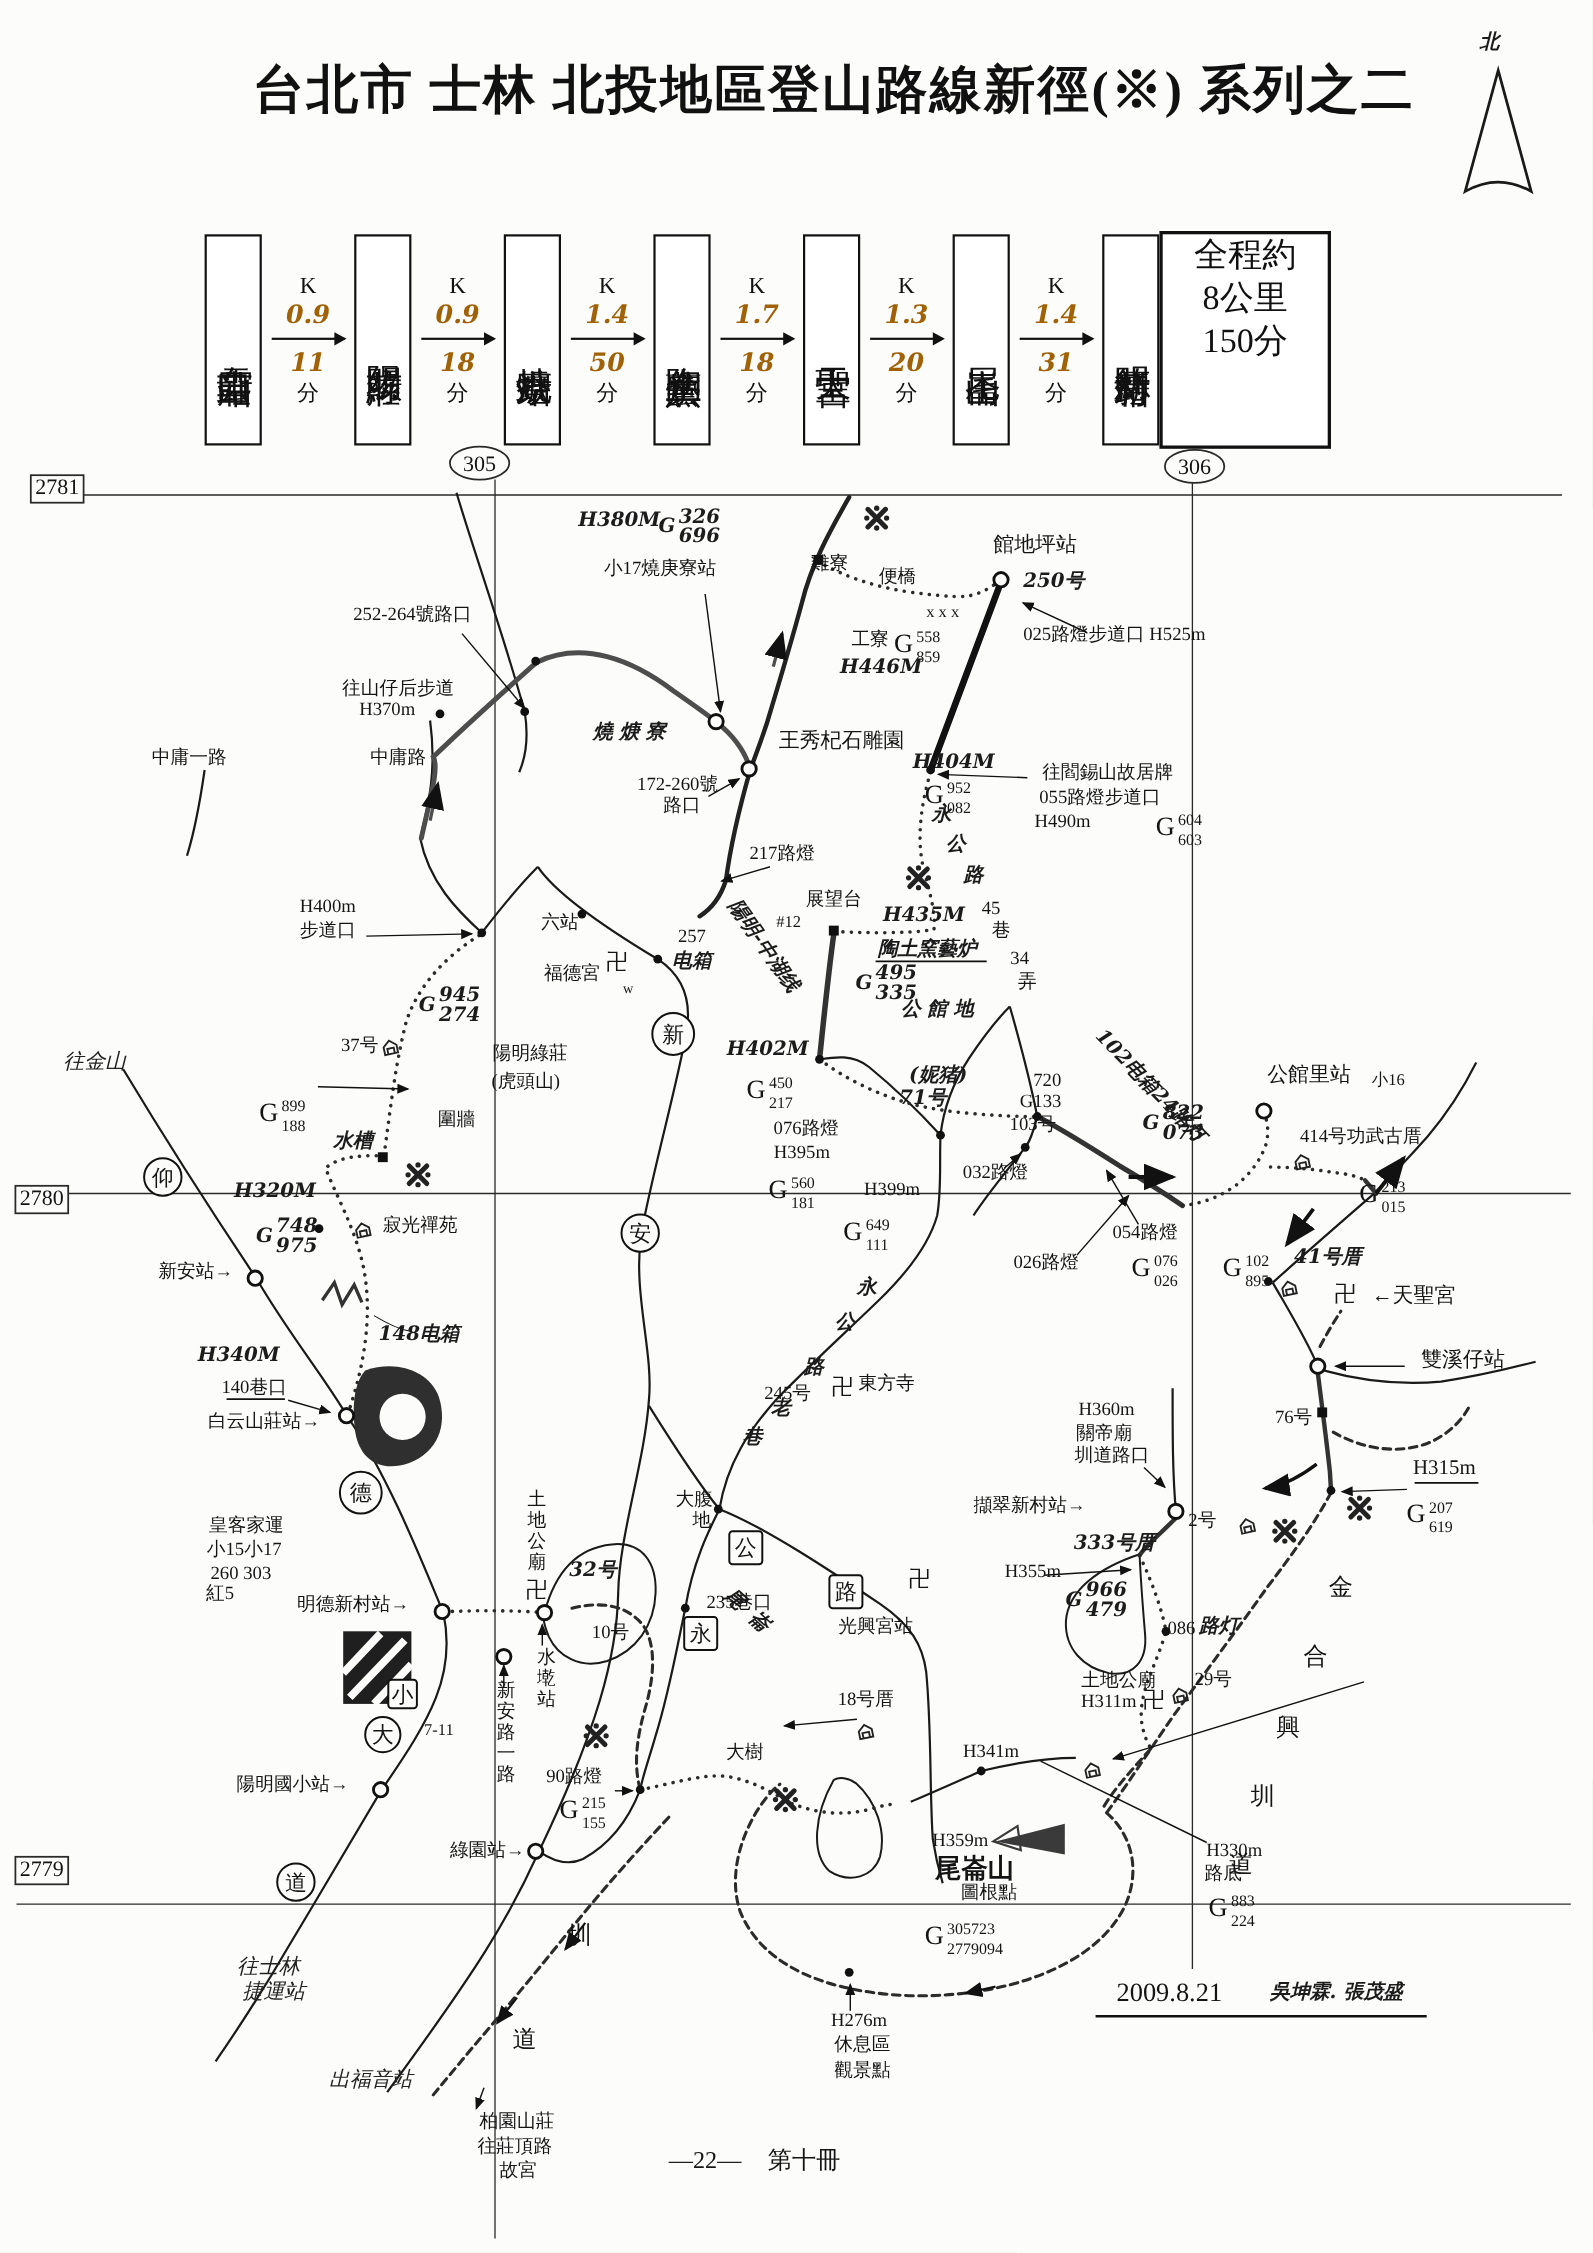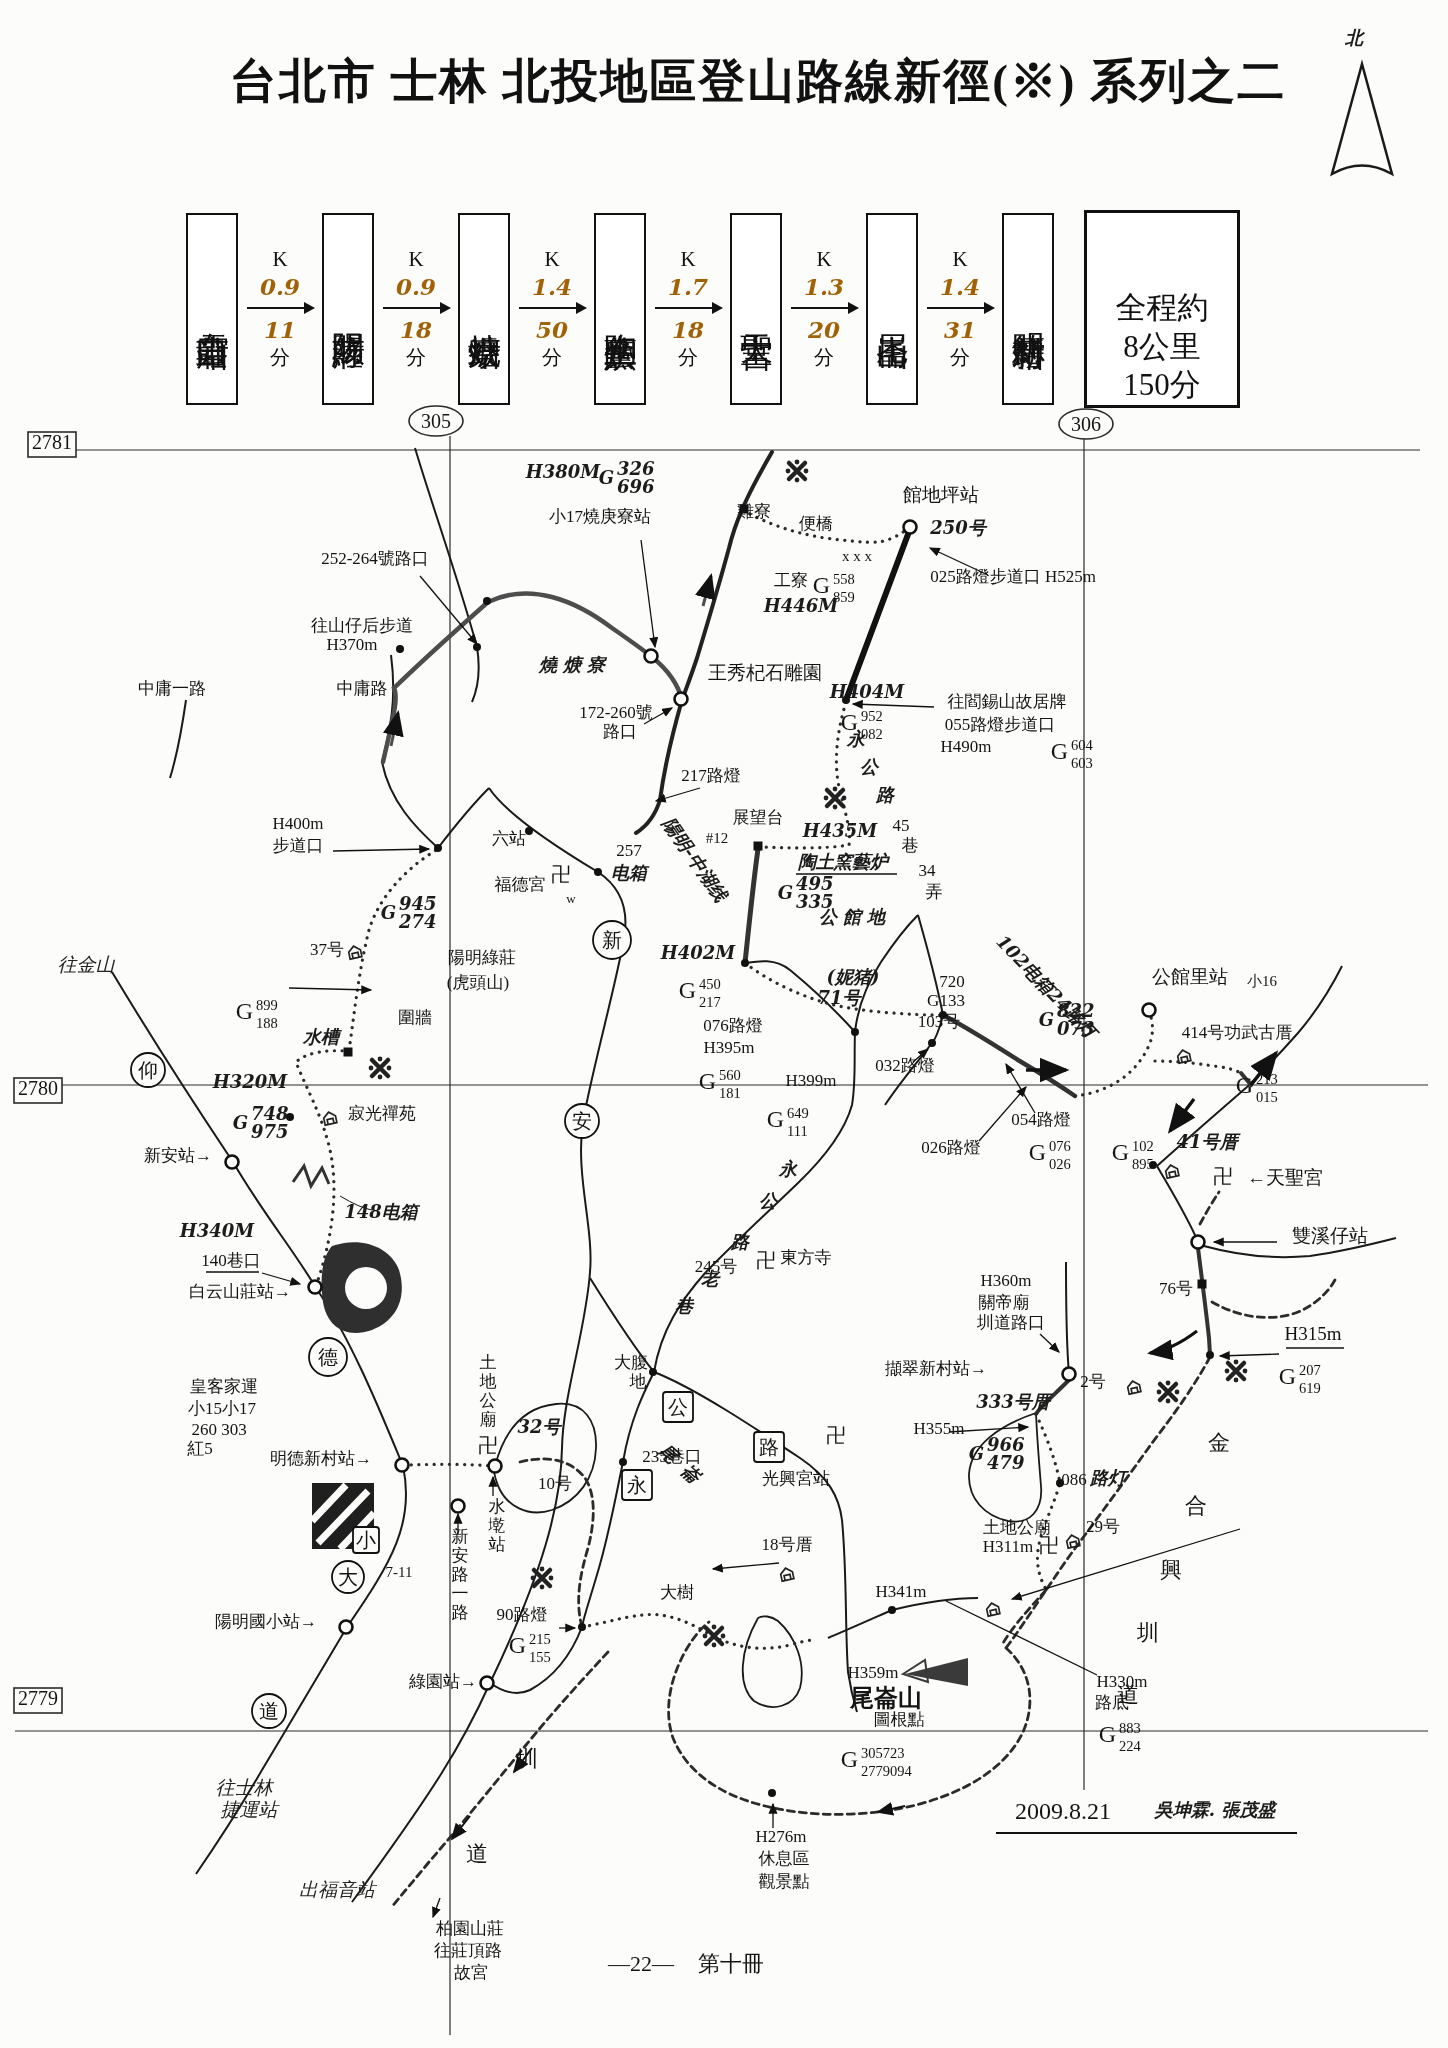--- a/index.html
+++ b/index.html
@@ -12,22 +12,22 @@
   .fbox{width:48px;height:188px;border:2.5px solid #111;display:flex;align-items:center;justify-content:center;background:#fff;}
   .fbox span{writing-mode:vertical-rl;text-orientation:upright;font-size:33px;line-height:1;letter-spacing:1px;}
   .fleg{width:84px;height:188px;display:flex;flex-direction:column;align-items:center;justify-content:center;}
   .fleg .k{font-size:21px;}
   .hwtxt{font-family:"DejaVu Serif",serif;font-style:italic;font-weight:600;color:#a16207;}
   .fleg .num{font-size:23px;margin:1px 0;}
   .farrow{position:relative;width:66px;height:2.5px;background:#111;margin:6px 0;}
   .farrow:after{content:"";position:absolute;right:-2px;top:-5px;border-left:11px solid #111;
                 border-top:6px solid transparent;border-bottom:6px solid transparent;}
   .fleg .unit{font-size:20px;}
-  .fsum{margin-left:30px;width:150px;height:192px;border:3px solid #111;display:flex;flex-direction:column;
-        align-items:center;justify-content:flex-end;background:#fff;}
+  .fsum{width:150px;height:192px;border:3px solid #111;display:flex;flex-direction:column;
+        align-items:center;justify-content:flex-start;background:#fff;}
   .fsum span{font-size:31px;line-height:1.25;}
   
   svg text{font-family:"Liberation Serif",serif;font-size:17px;fill:#141414;}
   svg text.hw{font-family:"DejaVu Serif",serif;font-style:italic;font-weight:600;fill:#1c1c1c;font-size:18px;}
   svg text.it{font-style:italic;font-size:19px;fill:#222;}
   svg .s13{font-size:13px}.s15{font-size:15px}.s19{font-size:19px}.s20{font-size:20px}.s22{font-size:22px}
   svg .s24{font-size:24px}.s25{font-size:25px}.s28{font-size:28px}.s38{font-size:38px}
   svg .s40{font-size:40px}.s44{font-size:44px}
   svg .b{font-weight:bold}
   svg .ls6{letter-spacing:6px}.ls12{letter-spacing:12px}

